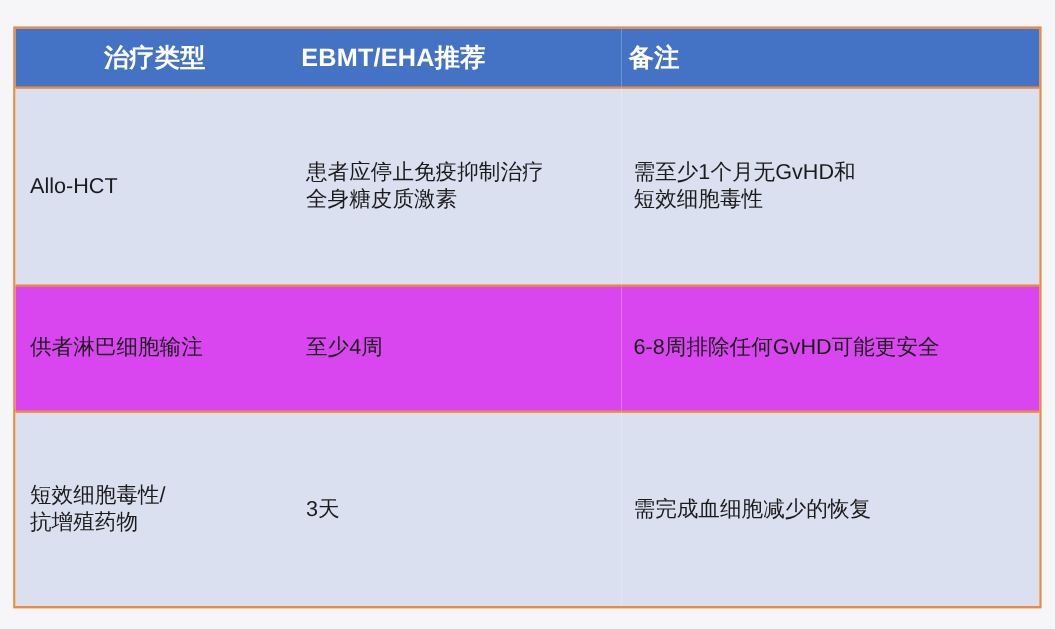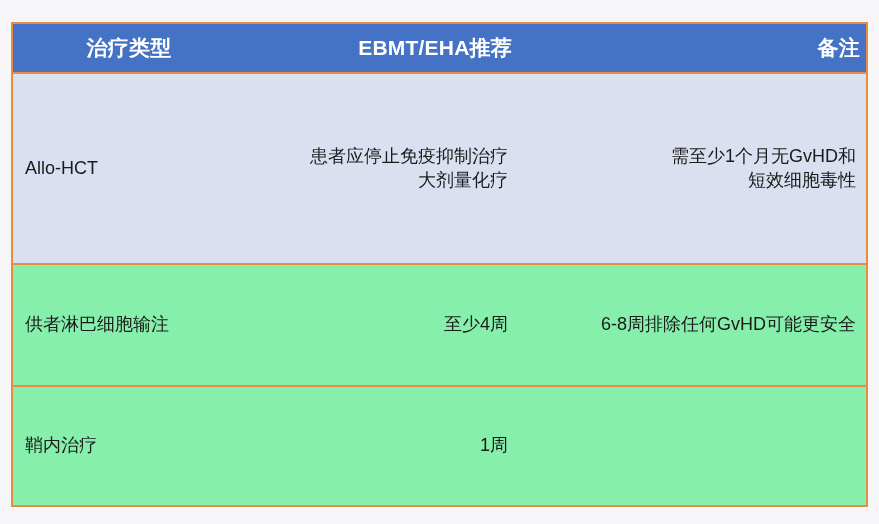--- a/index.html
+++ b/index.html
@@ -42,52 +42,52 @@
   table.rec-table col.c3 { width: 40.8%; }
 
   thead th {
     background: #4472c4;
     color: #ffffff;
     font-size: 21px;
     font-weight: bold;
     letter-spacing: 0.2px;
     height: 48px;
     padding: 0 6px;
-    text-align: right;
+    text-align: left;
     vertical-align: middle;
     border: none;
   }
   thead th.h1 { text-align: center; }
 
   tbody tr.row-shade > td {
     background: #dae0f0;
   }
   tbody tr.row-plain > td {
-    background: #86efac;
+    background: #d946ef;
   }
   tbody tr + tr > td {
     border-top: 2px solid #ea8b41;
   }
   tbody tr:first-child > td {
     border-top: 2px solid #ea8b41;
   }
   tbody td {
     font-size: 18px;
     color: #1b1b1b;
     padding: 8px 10px;
     vertical-align: middle;
     line-height: 1.32;
   }
   tbody td.col-type {
     text-align: left;
     padding-left: 12px;
   }
   tbody td.col-rec,
   tbody td.col-note {
-    text-align: right;
+    text-align: left;
   }
   .cell-line { display: block; white-space: nowrap; }
   sup { font-size: 0.62em; vertical-align: super; line-height: 0; }
 </style>
 </head>
 <body>
 
 <div id="page">
   <div class="table-wrap">
     <table class="rec-table">
@@ -103,43 +103,46 @@
           <th>备注</th>
         </tr>
       </thead>
       <tbody id="table-body">
           <tr class="row-shade">
             <td class="col-type">
               <span class="cell-line">Allo-HCT</span>
             </td>
             <td class="col-rec">
               <span class="cell-line">患者应停止免疫抑制治疗</span>
-              <span class="cell-line">大剂量化疗</span>
+              <span class="cell-line">全身糖皮质激素</span>
             </td>
             <td class="col-note">
               <span class="cell-line">需至少1个月无GvHD和</span>
               <span class="cell-line">短效细胞毒性</span>
             </td>
           </tr>
           <tr class="row-plain">
             <td class="col-type">
               <span class="cell-line">供者淋巴细胞输注</span>
             </td>
             <td class="col-rec">
               <span class="cell-line">至少4周</span>
             </td>
             <td class="col-note">
               <span class="cell-line">6-8周排除任何GvHD可能更安全</span>
             </td>
           </tr>
-          <tr class="row-plain">
+          <tr class="row-shade">
             <td class="col-type">
-              <span class="cell-line">鞘内治疗</span>
+              <span class="cell-line">短效细胞毒性/</span>
+              <span class="cell-line">抗增殖药物</span>
             </td>
             <td class="col-rec">
-              <span class="cell-line">1周</span>
+              <span class="cell-line">3天</span>
             </td>
-            <td class="col-note"></td>
+            <td class="col-note">
+              <span class="cell-line">需完成血细胞减少的恢复</span>
+            </td>
           </tr>
         </tbody>
     </table>
   </div>
 </div>
 
 </body></html>

